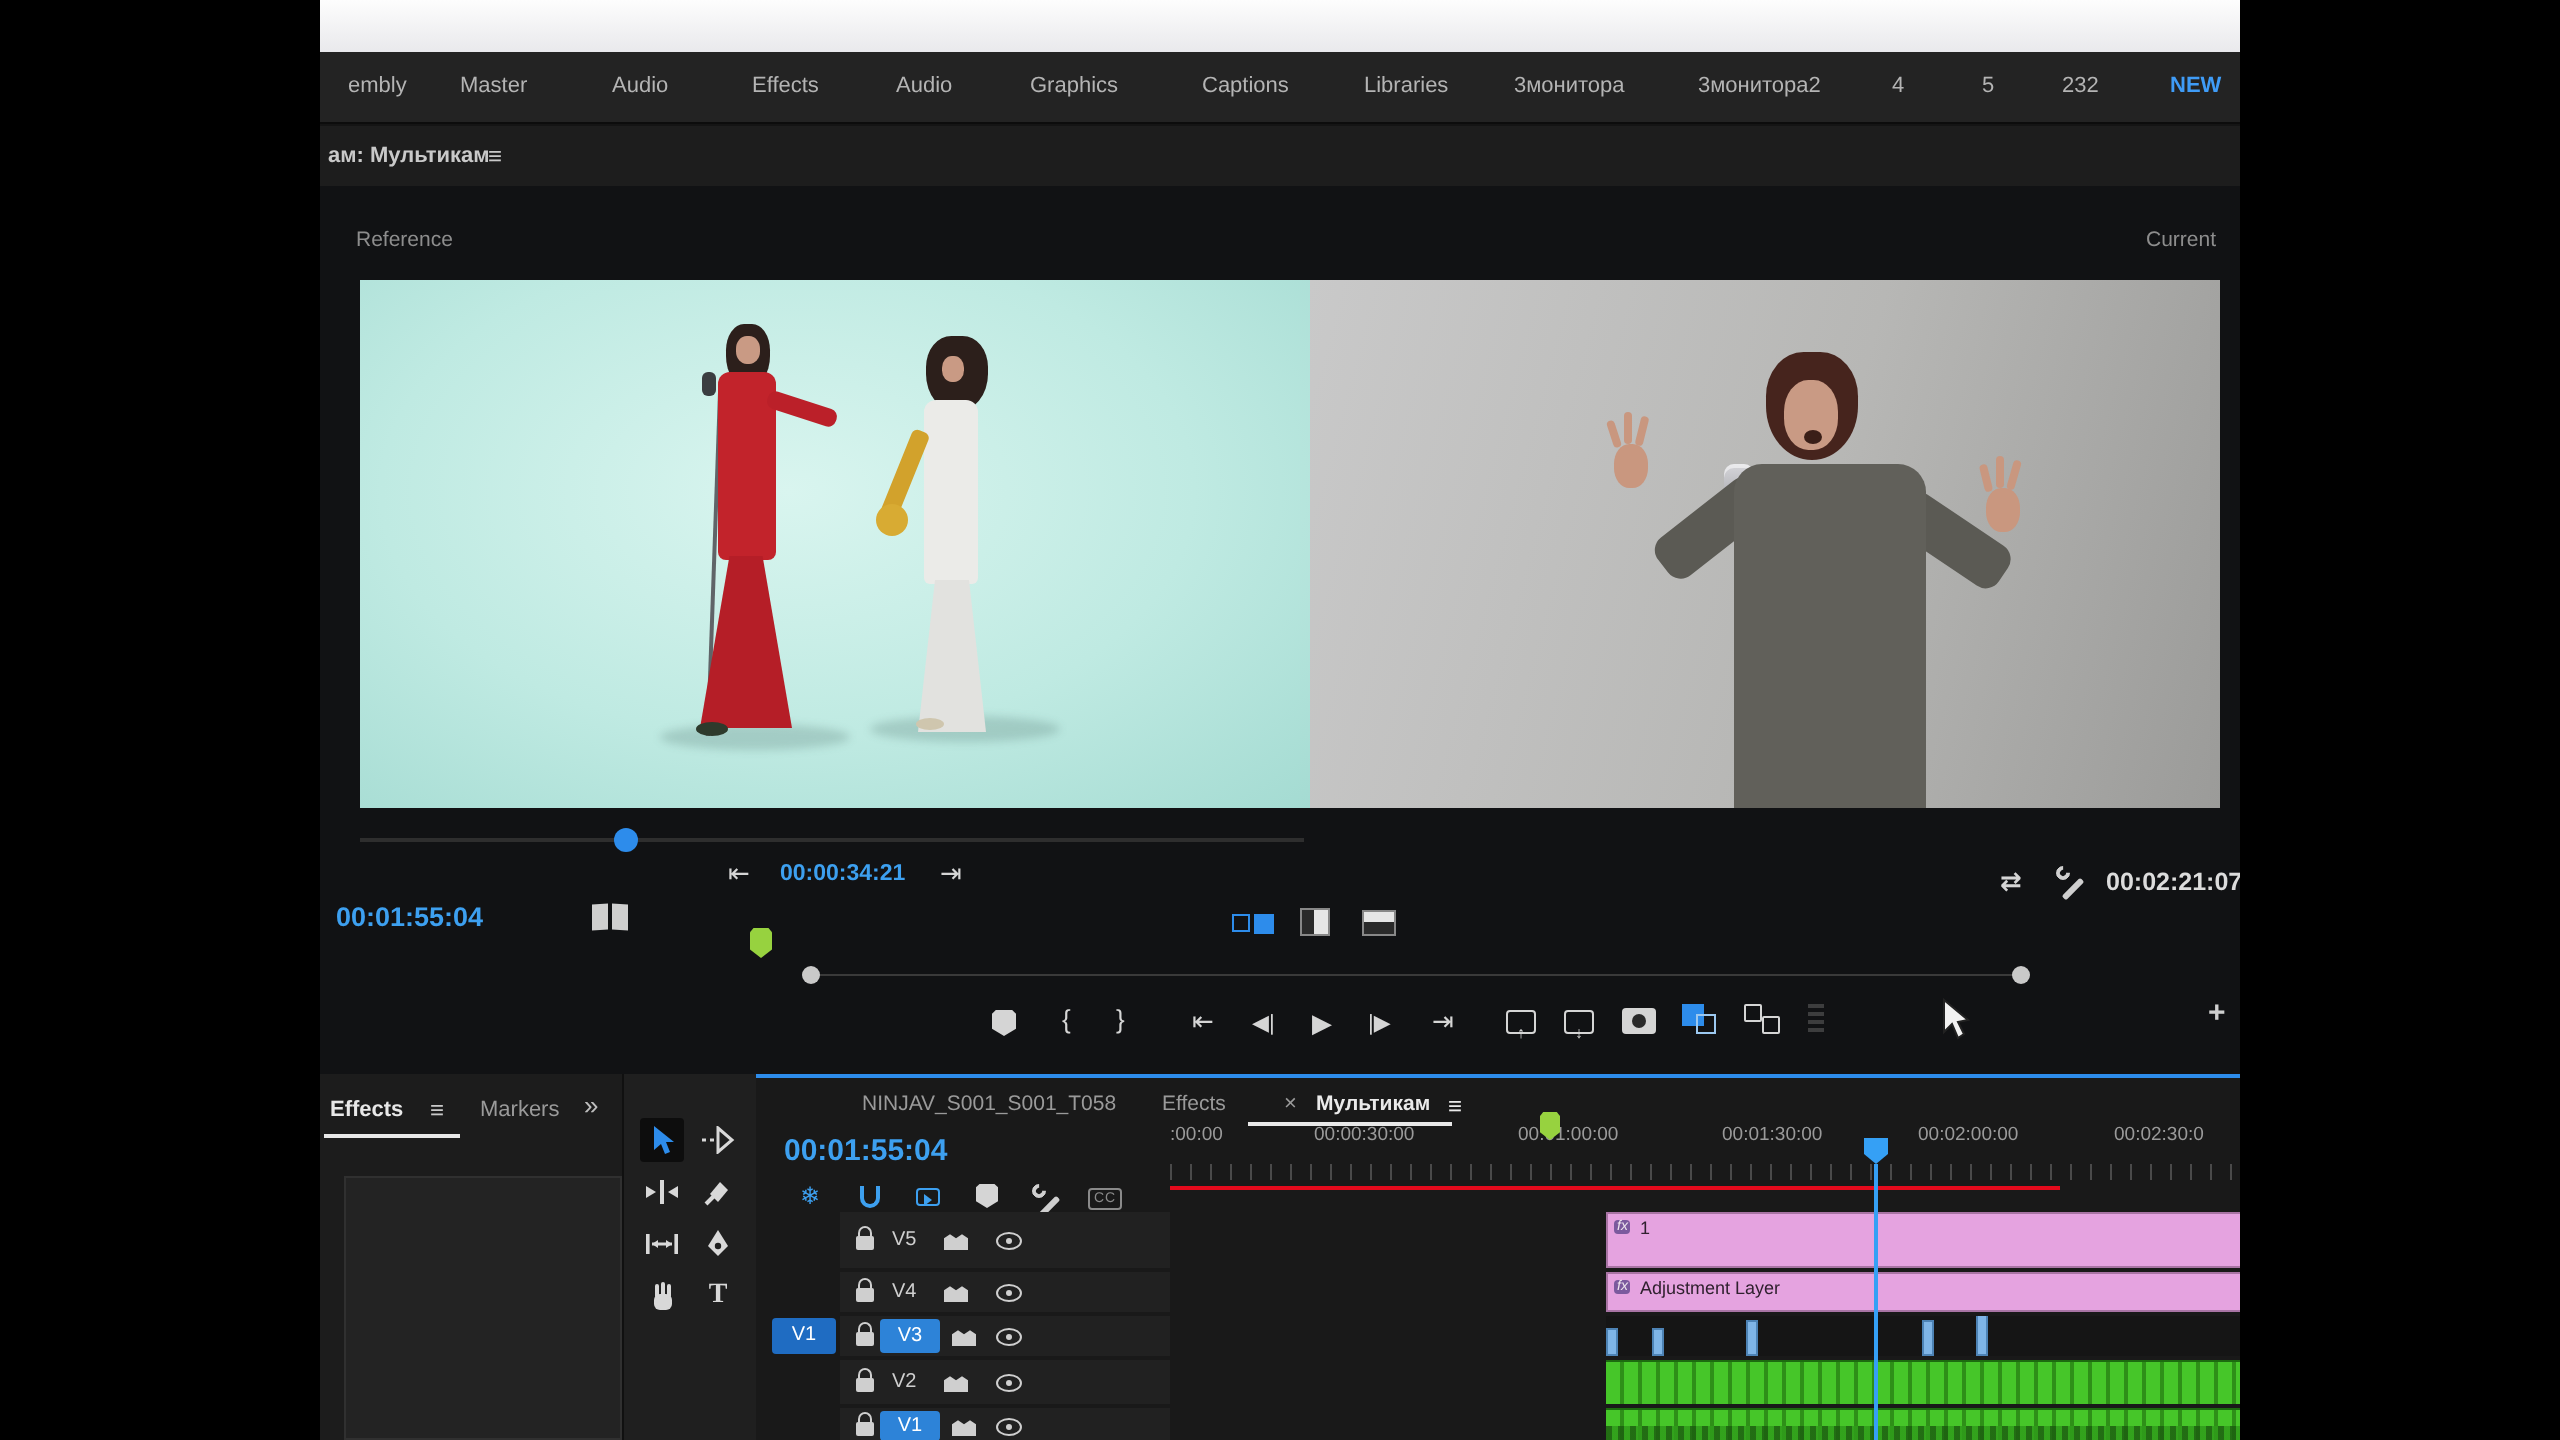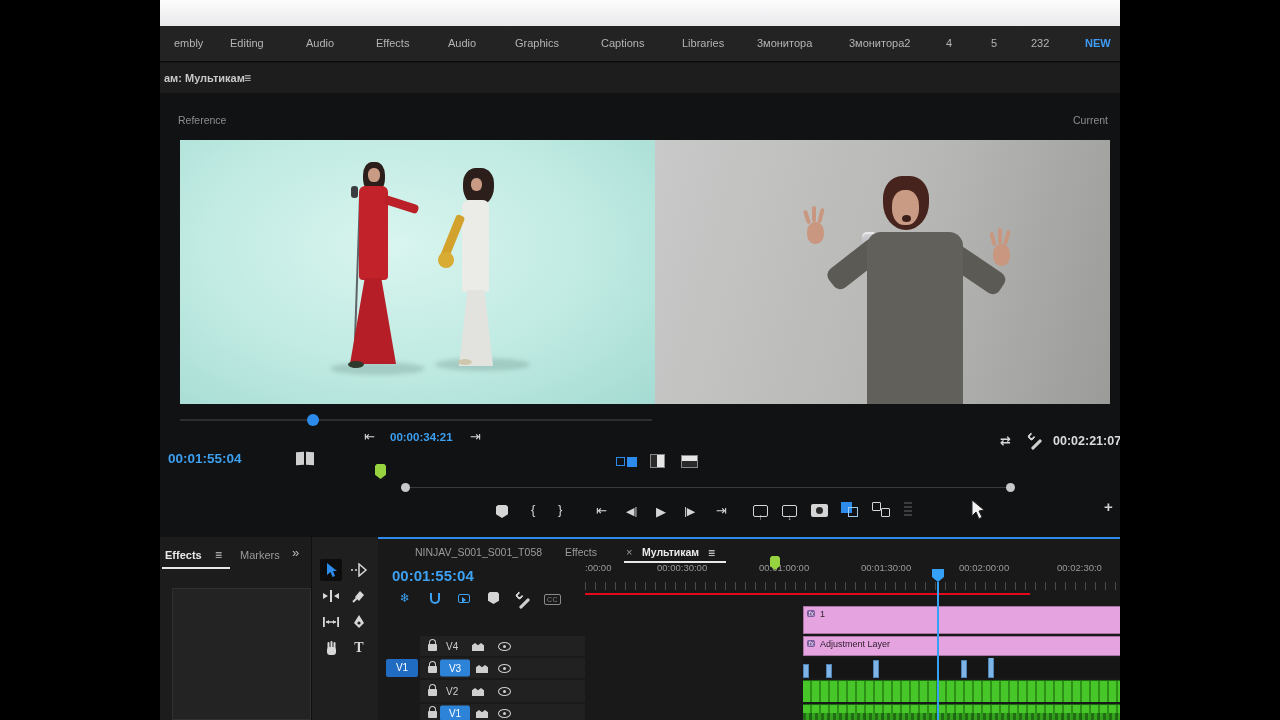--- a/index.html
+++ b/index.html
@@ -67,21 +67,21 @@
   .wrench-head { position:absolute; width:7px; height:7px; border:2.5px solid #cfcfcf; border-radius:50%; border-top-color:transparent; transform:rotate(45deg); }
 
   .zoombar-handle { width:9px; height:9px; border-radius:50%; background:#c9c9c9; }
 
   
   #cursor { z-index:50; }
 
   
   #timeline-panel { left:218px; top:537px; width:742px; height:183px; background:#191919;
     border-top:2px solid #2d8ceb; }
-  .tl-tab { position:absolute; top:7px; font-size:10.5px; color:#9a9a9a; }
+  .tl-tab { position:absolute; top:7px; font-size:10.5px; color:#9a9a9a;margin-left:16px; }
   .tl-tab.active { color:#eaeaea; font-weight:bold; }
   .tab-underline { position:absolute; background:#e8e8e8; height:2px; }
   .tl-icon-blue { color:#3da0f0; font-size:12px; }
   .cc-badge { border:1px solid #8a8a8a; color:#8a8a8a; font-size:7px; border-radius:2px; padding:1px 2px; letter-spacing:.5px; }
   .magnet { width:10px; height:11px; border:2.5px solid #3da0f0; border-top:none; border-radius:0 0 6px 6px; }
   .linksel { width:12px; height:9px; border:1.5px solid #3da0f0; border-radius:2px; }
   .linksel::after { content:""; position:absolute; left:3px; top:2px; width:0; height:0;
     border-left:4px solid #3da0f0; border-top:3px solid transparent; border-bottom:3px solid transparent; }
 
   .ruler-label { position:absolute; color:#9a9a9a; font-size:9.5px; }
@@ -131,21 +131,21 @@
 </style>
 </head>
 <body>
 
 <div id="screen">
 
   <div class="abs" id="white-strip"></div>
 
   <div class="abs" id="workspace-bar">
     <span class="ws-tab" style="left:14px">embly</span>
-    <span class="ws-tab" style="left:70px">Editing</span>
+    <span class="ws-tab" style="left:70px">Master</span>
     <span class="ws-tab" style="left:146px">Audio</span>
     <span class="ws-tab" style="left:216px">Effects</span>
     <span class="ws-tab" style="left:288px">Audio</span>
     <span class="ws-tab" style="left:355px">Graphics</span>
     <span class="ws-tab" style="left:441px">Captions</span>
     <span class="ws-tab" style="left:522px">Libraries</span>
     <span class="ws-tab" style="left:597px">3монитора</span>
     <span class="ws-tab" style="left:689px">3монитора2</span>
     <span class="ws-tab" style="left:786px">4</span>
     <span class="ws-tab" style="left:831px">5</span>
@@ -367,20 +367,26 @@
       <span class="ruler-label" style="left:72px">00:00:30:00</span>
       <span class="ruler-label" style="left:174px">00:01:00:00</span>
       <span class="ruler-label" style="left:276px">00:01:30:00</span>
       <span class="ruler-label" style="left:374px">00:02:00:00</span>
       <span class="ruler-label" style="left:472px">00:02:30:0</span>
       <div id="ruler-ticks" style="position:absolute; left:0; top:20px; width:535px; height:8px"></div>
     </div>
     <div class="abs" id="render-bar" style="left:207px; top:54px; width:445px; height:2px"></div>
     <div class="abs tl-marker marker-shape" style="left:392px; top:17px; width:10px; height:14px"></div>
 
+    <div class="trk-hdr" style="left:42px; top:67px; height:28px">
+      <div class="lock" style="left:8px; top:12px"></div>
+      <span class="trk-name" style="left:26px">V5</span>
+      <div class="synclock" style="left:52px; top:10px"></div>
+      <div class="eye" style="left:78px; top:10px"></div>
+    </div>
     <div class="lane" style="top:67px; height:28px">
       <div class="clip-pink" style="left:0; width:483px">
         <span class="fx-badge">fx</span>
         <span class="clip-label">1</span>
       </div>
     </div>
 
     <div class="trk-hdr" style="left:42px; top:97px; height:20px">
       <div class="lock" style="left:8px; top:8px"></div>
       <span class="trk-name" style="left:26px">V4</span>

